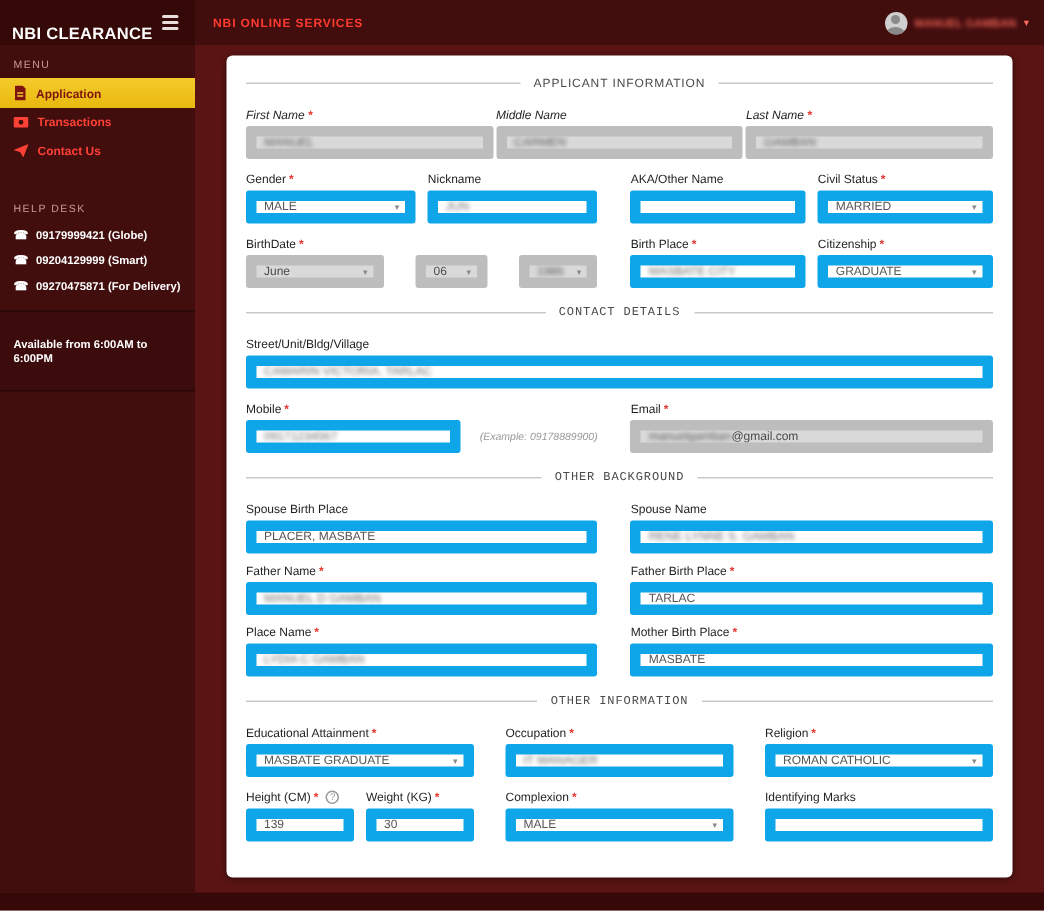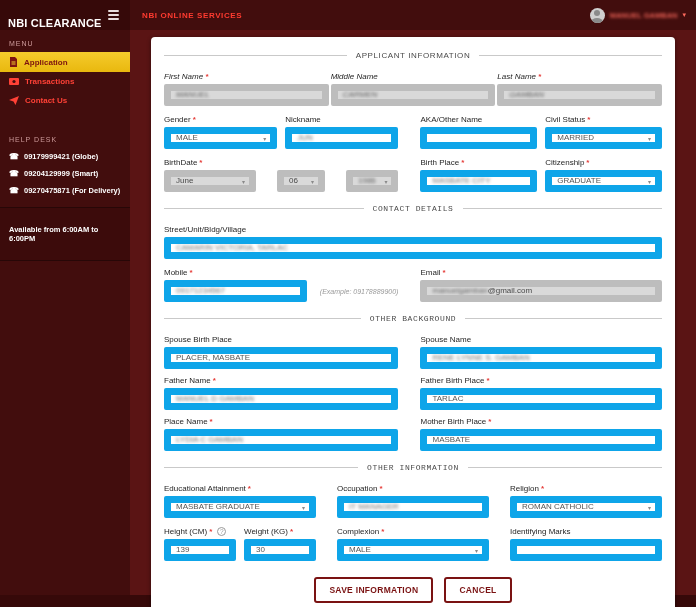--- a/index.html
+++ b/index.html
@@ -429,22 +429,18 @@
         <div class="field">
           <div class="label">
               <span>Identifying Marks</span>
             </div>
           <div class="input">
               <span></span>
             </div>
         </div>
       </div>
 
-      <div class="btn-row">
-        <button class="btn">SAVE INFORMATION</button>
-        <button class="btn">CANCEL</button>
-      </div>
 
     </div>
   </main>
 </div>
 
 <div class="footer-strip"></div>
 
 </body></html>

